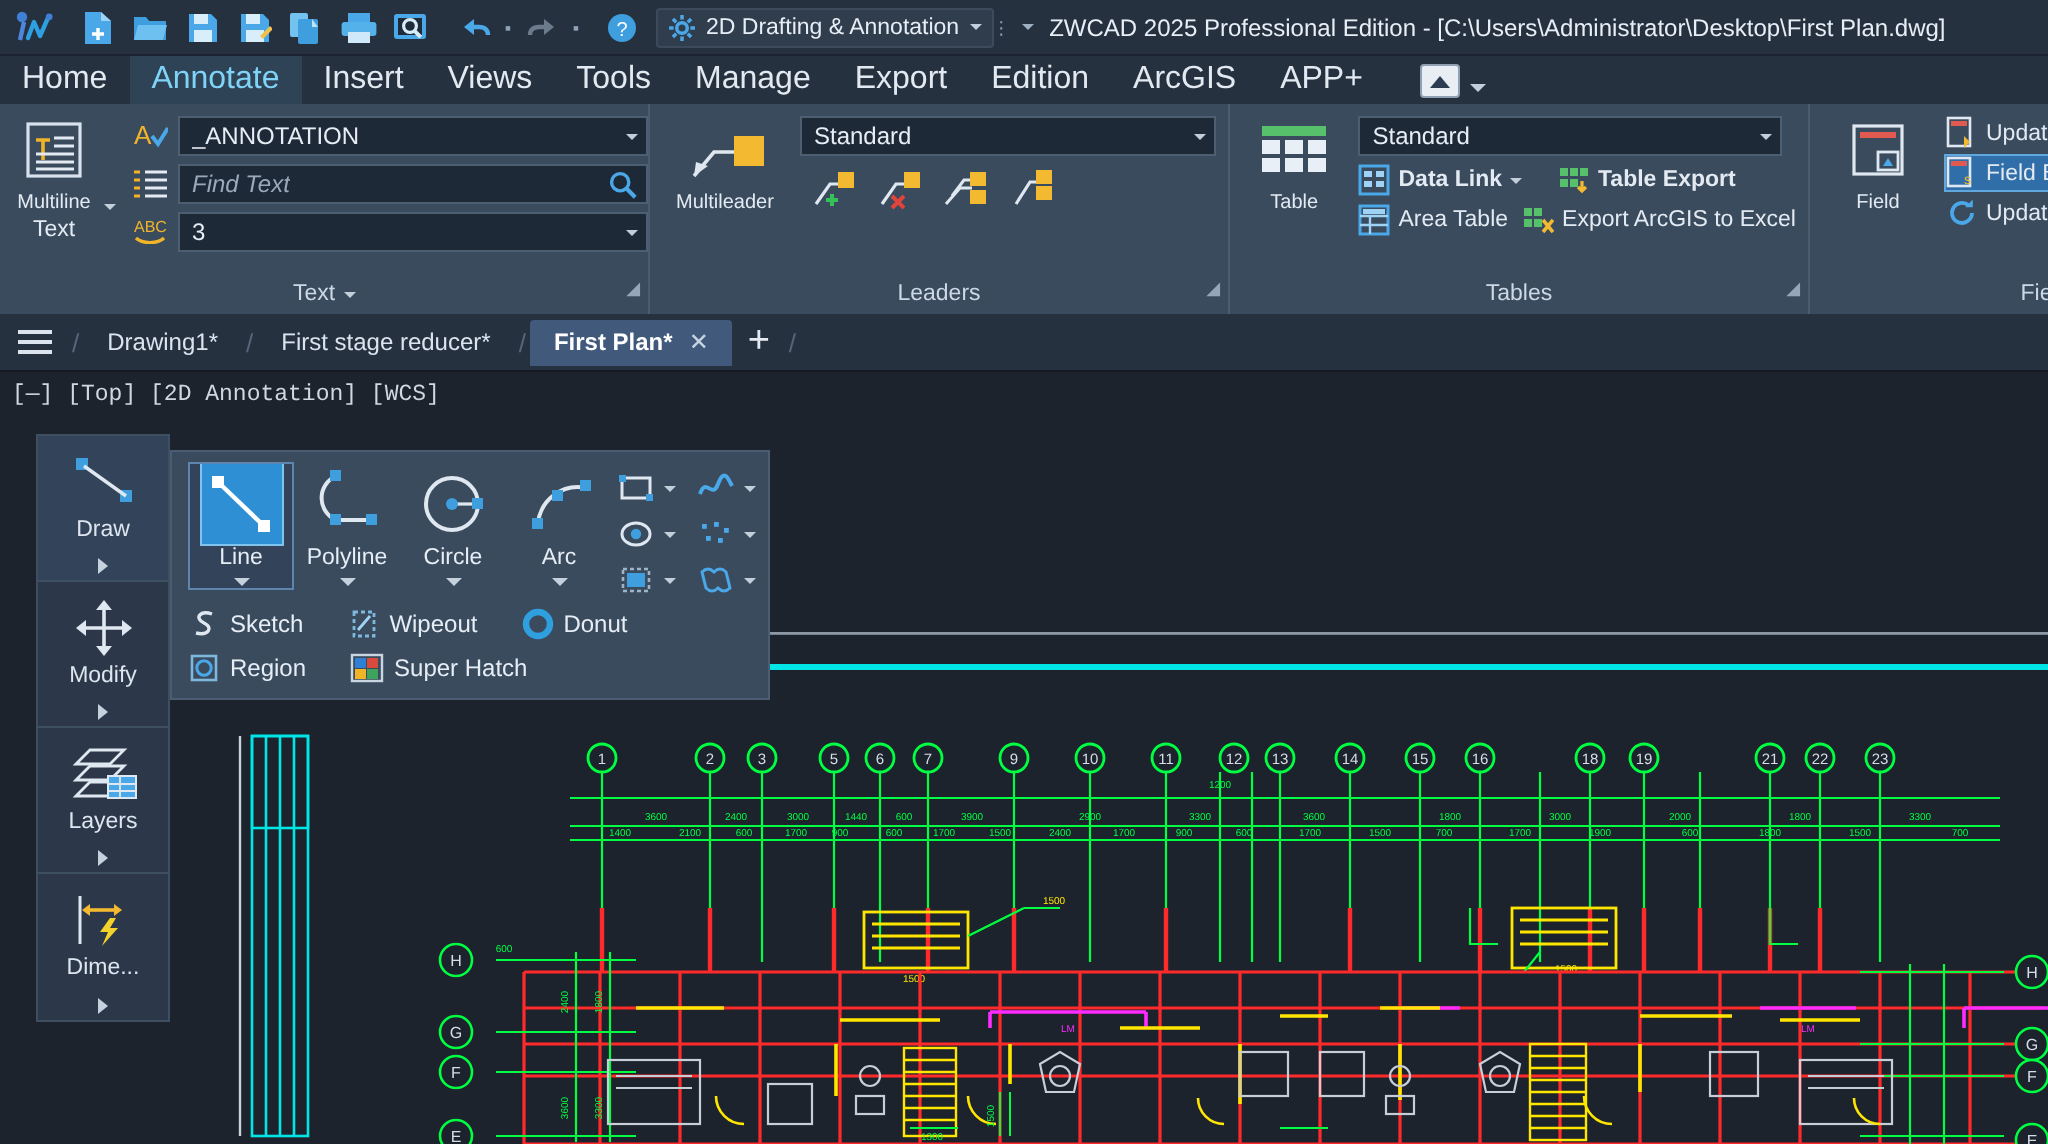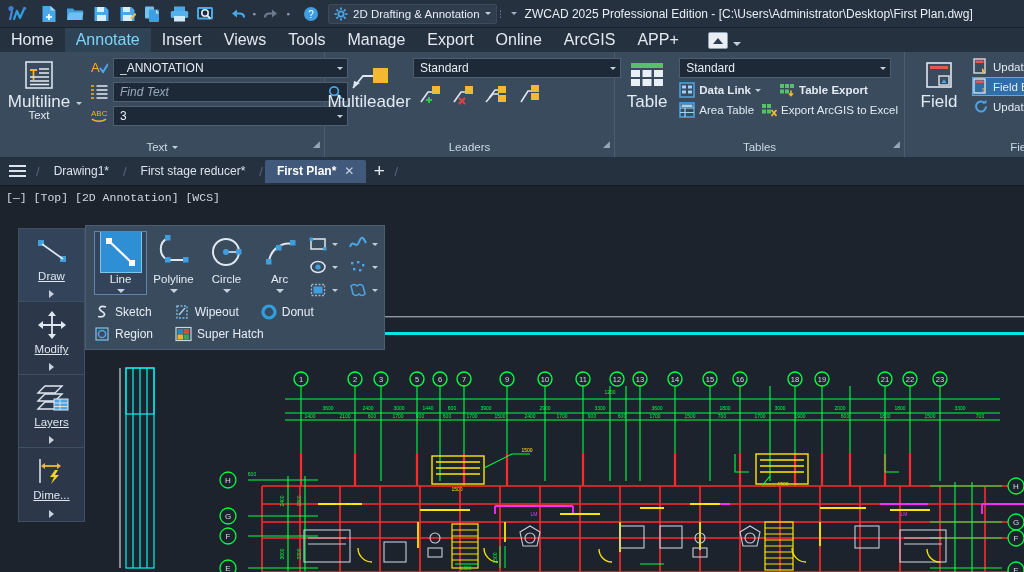--- a/index.html
+++ b/index.html
@@ -49,21 +49,21 @@
   }
   .panel{ position:relative; display:flex; flex-direction:column; border-right:1px solid #4b5d72; }
   .panel .pbody{ flex:1; display:flex; align-items:flex-start; padding:6px 6px 0 8px; gap:6px; }
   .plabel{
     height:19px; line-height:19px; text-align:center; font-size:11.5px; color:#cdd8e4;
     display:flex; align-items:center; justify-content:center; gap:4px;
   }
   .plabel .dlg{ position:absolute; right:4px; bottom:3px; font-size:9px; color:#94a6b8; }
 
   .bigbtn{ width:62px; display:flex; flex-direction:column; align-items:center; padding-top:2px; }
-  .bigbtn .bt{ font-size:17px; color:#e3eaf2; text-align:center; line-height:12.5px; margin-top:2px; }
+  .bigbtn .bt{ font-size:10px; color:#e3eaf2; text-align:center; line-height:12.5px; margin-top:2px; }
   .bigbtn .bt2{ font-size:11.5px; color:#e3eaf2; text-align:center; line-height:12.5px; }
 
   .col{ display:flex; flex-direction:column; gap:4px; }
   .rowi{ display:flex; align-items:center; gap:5px; }
   .combo{
     background:#1e2937; border:1px solid #4d5e72; height:20px; display:flex; align-items:center;
     padding:0 4px 0 6px; color:#e6edf5; font-size:12px; justify-content:space-between;
   }
   .combo .cv{ white-space:nowrap; overflow:hidden; }
   .combo.ph .cv{ color:#9aa9b9; font-style:italic; }
@@ -88,21 +88,21 @@
   #canvas{
     position:absolute; left:0; top:186px; width:1024px; height:386px; background:#1c232d; overflow:hidden;
   }
   #vplabel{
     position:absolute; left:6px; top:5px; font-family:"Liberation Mono","DejaVu Sans Mono",monospace;
     font-size:11.5px; color:#cfd8e2; letter-spacing:0px; white-space:nowrap;
   }
 
   
   #vtools{
-    position:absolute; left:18px; top:42px; width:67px; background:#2c3849; border:1px solid #3f4f62;text-decoration:underline;
+    position:absolute; left:18px; top:31px; width:67px; background:#2c3849; border:1px solid #3f4f62;
   }
   .vtool{ height:73px; display:flex; flex-direction:column; align-items:center; justify-content:flex-start;
           padding-top:8px; border-bottom:1px solid #3f4f62; position:relative;}
   .vtool:last-child{ border-bottom:none; }
   .vtool .vl{ font-size:11.5px; color:#dde5ef; margin-top:3px; }
   .vtool .vc{ position:absolute; bottom:3px; left:50%; margin-left:-3px;
               width:0;height:0;border-top:4px solid transparent;border-bottom:4px solid transparent;border-left:5px solid #c6d1de;}
   .vtool.sel{ background:#33435a; }
 
   
@@ -233,21 +233,21 @@
 </div>
 
 <div id="tabsrow">
   <div class="rtab">Home</div>
   <div class="rtab active">Annotate</div>
   <div class="rtab">Insert</div>
   <div class="rtab">Views</div>
   <div class="rtab">Tools</div>
   <div class="rtab">Manage</div>
   <div class="rtab">Export</div>
-  <div class="rtab">Online</div>
+  <div class="rtab">Edition</div>
   <div class="rtab">ArcGIS</div>
   <div class="rtab">APP+</div>
   <div class="ribbtn">
       <i></i>
     </div>
   <span class="caret ribcaret"></span>
 </div>
 
 <div id="ribbon">
 

